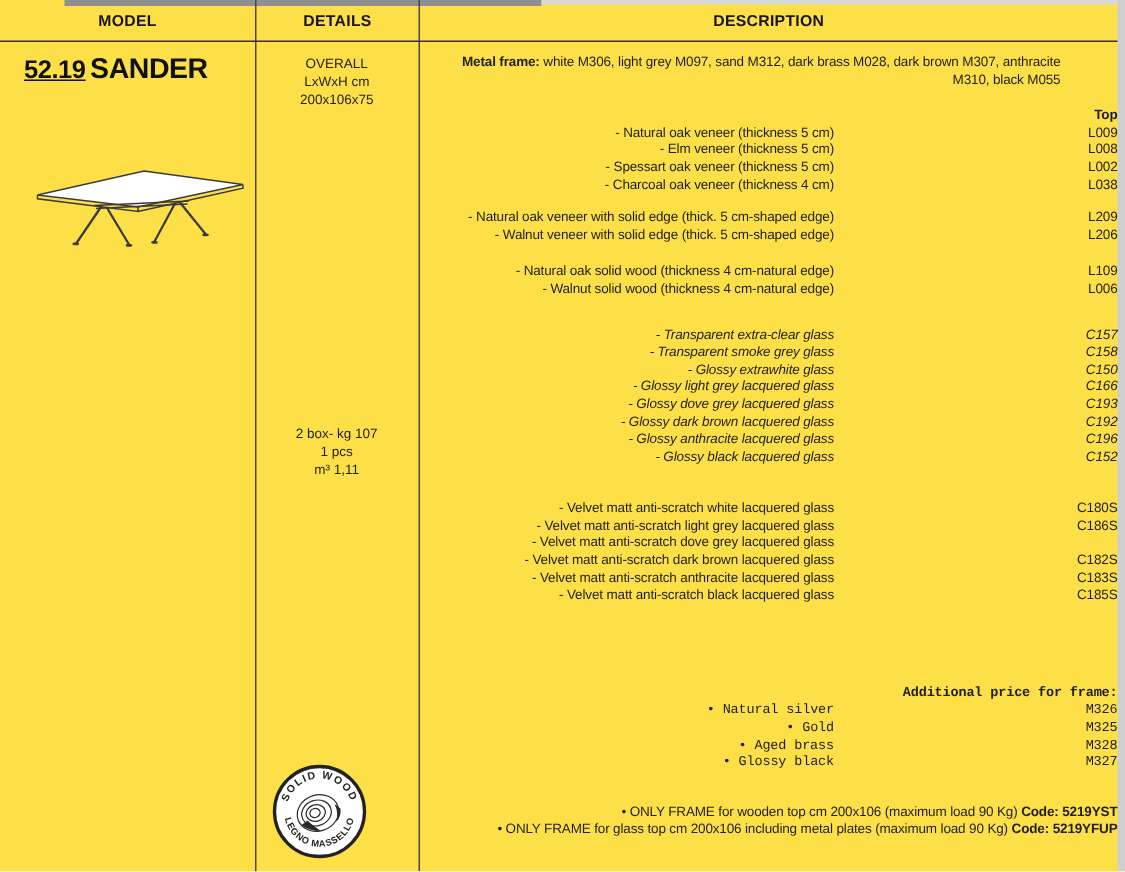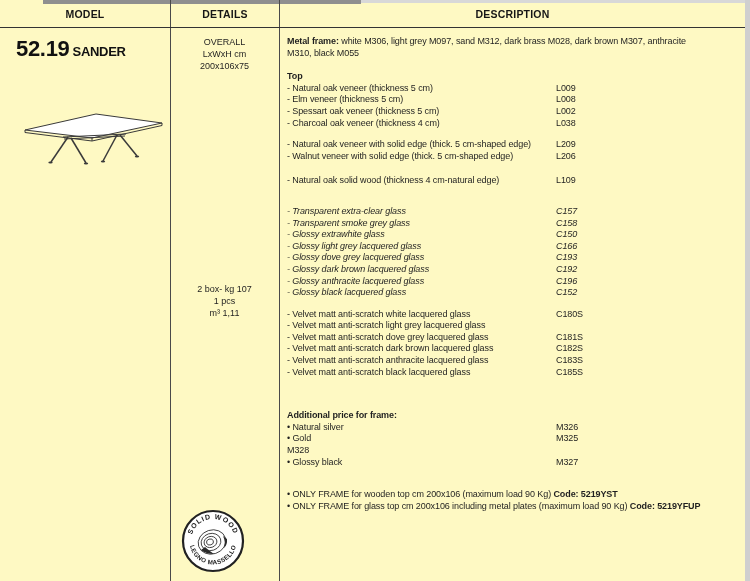--- a/index.html
+++ b/index.html
@@ -1,52 +1,52 @@
 <!DOCTYPE html>
 <html><head>
 <meta charset="utf-8">
 <style>
   html,body{margin:0;padding:0;background:#fff;}
-  .page{position:relative;width:750px;height:581px;background:#fef9c3;overflow:hidden;
+  .page{position:relative;width:750px;height:581px;background:#fde047;overflow:hidden;
         font-family:"Liberation Sans", sans-serif;color:#1f1f1f;}
   
   .edge-top-dark{position:absolute;left:43px;top:0;width:318px;height:4px;background:#8f8f8f;}
   .edge-top-light{position:absolute;left:361px;top:0;width:389px;height:3px;background:#d8d8d8;}
   .edge-right{position:absolute;left:745px;top:0;width:5px;height:581px;background:#cfcfcf;}
   
   .vline{position:absolute;top:0;width:1px;height:581px;background:#4a4a4a;}
   .vline.v1{left:170px;}
   .vline.v2{left:279px;}
   .header-underline{position:absolute;left:0;top:27px;width:745px;height:1px;background:#333;}
   
   .hcell{position:absolute;top:0;height:27px;display:flex;align-items:center;justify-content:center;
          font-size:10.5px;font-weight:700;letter-spacing:.2px;color:#161616;}
   .h-model{left:0;width:170px;}
   .h-details{left:171px;width:108px;}
   .h-desc{left:280px;width:465px;}
   
   .model-col{position:absolute;left:0;top:28px;width:170px;height:553px;}
   .model-title{position:absolute;left:16px;top:8px;font-weight:700;color:#111;letter-spacing:-.3px;white-space:nowrap;}
-  .model-number{font-size:22px;}
-  .model-name{font-size:13px;margin-left:3px;}
+  .model-number{font-size:17px;text-decoration:underline;}
+  .model-name{font-size:19px;margin-left:3px;}
   .table-drawing{position:absolute;left:8px;top:76px;}
   
   .details-col{position:absolute;left:170px;top:28px;width:109px;height:553px;font-size:9px;line-height:12px;text-align:center;}
   .details-overall{position:absolute;left:0;top:8px;width:109px;}
   .details-packing{position:absolute;left:0;top:255px;width:109px;}
   .stamp{position:absolute;left:11px;top:481px;}
   
   .desc-col{position:absolute;left:279px;top:28px;width:466px;height:553px;
             font-size:9px;line-height:11.6px;letter-spacing:-.1px;}
-  .desc-inner{padding:8px 0 0 8px;}
+  .desc-inner{padding:8px 0 0 8px;text-align:right;}
   .para-frame{width:420px;}
   .bold{font-weight:700;}
   .block{margin:0;}
   .mt12{margin-top:12px;} .mt22{margin-top:10px;} .mt13{margin-top:13px;}
-  .mt19{margin-top:19px;font-style:italic;} .mt23{margin-top:10px;} .mt52{margin-top:32px;} .mt21{margin-top:21px;}
+  .mt19{margin-top:19px;font-style:italic;} .mt23{margin-top:23px;} .mt52{margin-top:54px;font-family:Liberation Mono, monospace;} .mt21{margin-top:21px;}
   .opt-row{display:grid;grid-template-columns:269px auto;}
   .note-line{white-space:nowrap;}
 </style>
 </head>
 <body>
 
 <div class="page">
 
   <div class="edge-top-dark"></div>
   <div class="edge-top-light"></div>
@@ -155,20 +155,24 @@
             <span>- Walnut veneer with solid edge (thick. 5 cm-shaped edge)</span>
             <span>L206</span>
           </div>
       </div>
 
       <div class="block mt13">
         <div class="opt-row">
             <span>- Natural oak solid wood (thickness 4 cm-natural edge)</span>
             <span>L109</span>
           </div>
+        <div class="opt-row">
+            <span>- Walnut solid wood (thickness 4 cm-natural edge)</span>
+            <span>L006</span>
+          </div>
       </div>
 
       <div class="block mt19">
         <div class="opt-row">
             <span>- Transparent extra-clear glass</span>
             <span>C157</span>
           </div>
         <div class="opt-row">
             <span>- Transparent smoke grey glass</span>
             <span>C158</span>
@@ -199,24 +203,24 @@
           </div>
       </div>
 
       <div class="block mt23">
         <div class="opt-row">
             <span>- Velvet matt anti-scratch white lacquered glass</span>
             <span>C180S</span>
           </div>
         <div class="opt-row">
             <span>- Velvet matt anti-scratch light grey lacquered glass</span>
+            <span>C186S</span>
           </div>
         <div class="opt-row">
             <span>- Velvet matt anti-scratch dove grey lacquered glass</span>
-            <span>C181S</span>
           </div>
         <div class="opt-row">
             <span>- Velvet matt anti-scratch dark brown lacquered glass</span>
             <span>C182S</span>
           </div>
         <div class="opt-row">
             <span>- Velvet matt anti-scratch anthracite lacquered glass</span>
             <span>C183S</span>
           </div>
         <div class="opt-row">
@@ -229,20 +233,21 @@
         <div class="bold">Additional price for frame:</div>
         <div class="opt-row">
             <span>• Natural silver</span>
             <span>M326</span>
           </div>
         <div class="opt-row">
             <span>• Gold</span>
             <span>M325</span>
           </div>
         <div class="opt-row">
+            <span>• Aged brass</span>
             <span>M328</span>
           </div>
         <div class="opt-row">
             <span>• Glossy black</span>
             <span>M327</span>
           </div>
       </div>
 
       <div class="block mt21">
         <div class="note-line"><span>• ONLY FRAME for wooden top cm 200x106 (maximum load 90 Kg) </span><span class="bold">Code: 5219YST</span></div>

